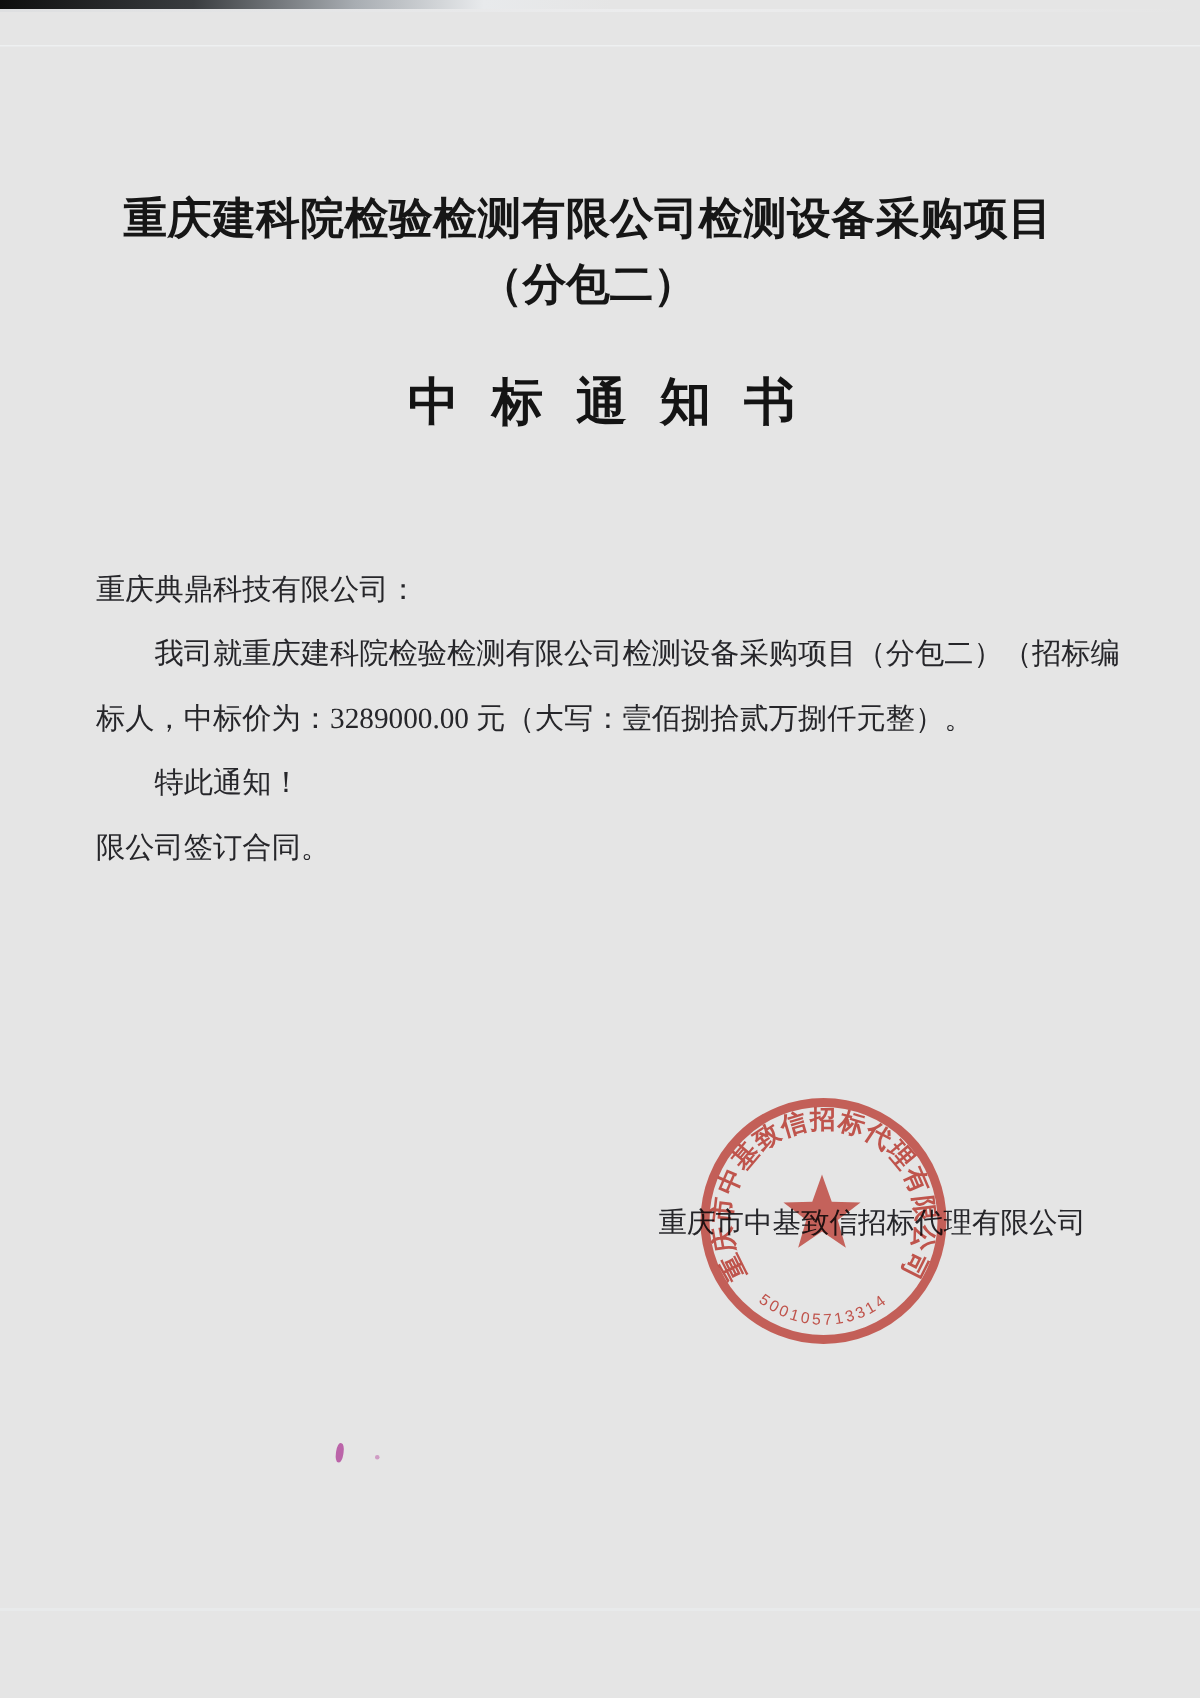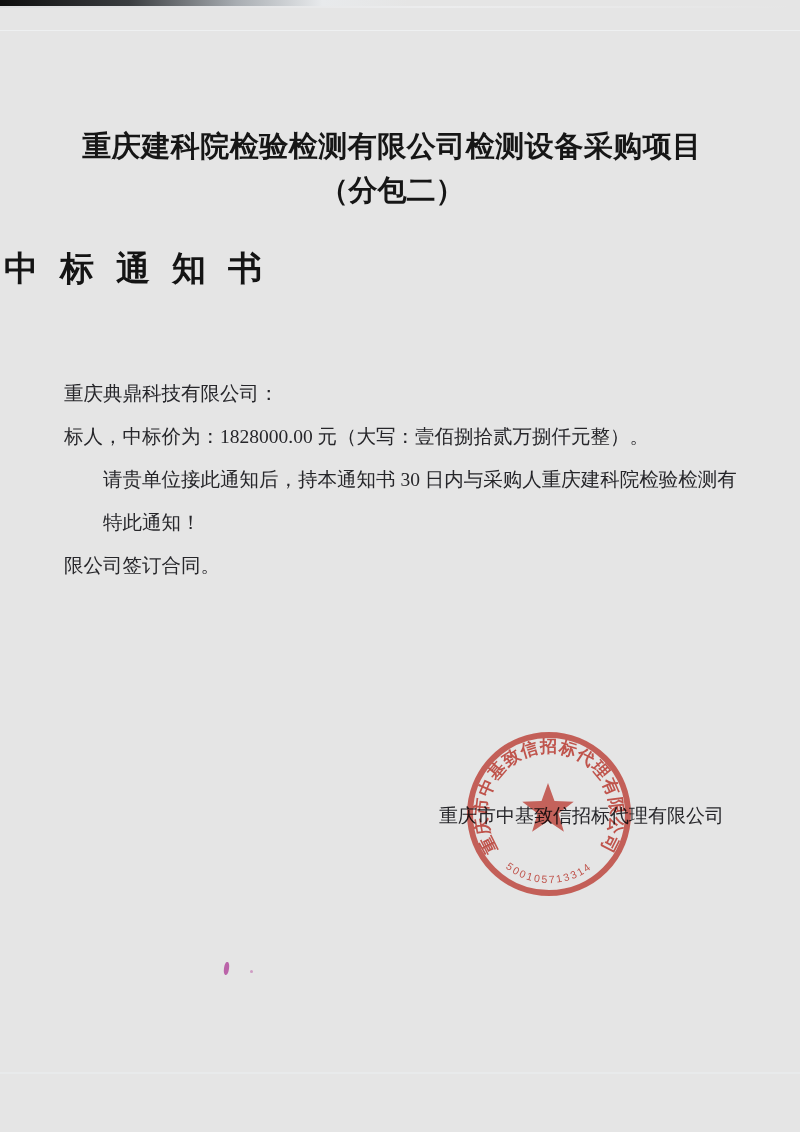--- a/index.html
+++ b/index.html
@@ -42,23 +42,23 @@
     text-align:center;font-size:29px;line-height:44px;
     font-weight:bold;color:#161616;letter-spacing:0.5px;
   }
   .doc-subtitle{
     position:absolute;top:168px;left:-8px;right:8px;
     text-align:center;font-size:29px;line-height:44px;
     font-weight:bold;color:#161616;
   }
   .notice-heading{
     position:absolute;top:246px;left:0;right:0;
-    text-align:left;font-size:34px;line-height:46px;
+    text-align:center;font-size:34px;line-height:46px;
     font-weight:bold;color:#141414;
-    letter-spacing:22px;padding-left:4px;
+    letter-spacing:22px;padding-left:24px;
   }
   .body-block{
     position:absolute;top:372px;left:64px;width:678px;
     font-size:19.5px;line-height:43px;color:#26262a;font-family:Liberation Serif, serif;
   }
   .line{white-space:nowrap;}
   .indent{text-indent:2em;}
   .signature-company{
     position:absolute;top:803px;right:76px;
     font-size:19px;line-height:26px;color:#26262a;white-space:nowrap;
@@ -81,22 +81,22 @@
   <div class="scan-top2"></div>
   <div class="scan-line-mid"></div>
   <div class="scan-line-bottom"></div>
 
   <div class="doc-title">重庆建科院检验检测有限公司检测设备采购项目</div>
   <div class="doc-subtitle">（分包二）</div>
   <div class="notice-heading">中标通知书</div>
 
   <div class="body-block">
     <div class="line">重庆典鼎科技有限公司：</div>
-    <div class="line">标人，中标价为：1828000.00 元（大写：壹佰捌拾贰万捌仟元整）。</div>
-    <div class="line indent">请贵单位接此通知后，持本通知书 30 日内与采购人重庆建科院检验检测有</div>
+    <div class="line indent">我司就重庆建科院检验检测有限公司检测设备采购项目（分包二）（招标编</div>
+    <div class="line">标人，中标价为：3289000.00 元（大写：壹佰捌拾贰万捌仟元整）。</div>
     <div class="line indent">特此通知！</div>
     <div class="line">限公司签订合同。</div>
   </div>
 
   <div class="signature-company">重庆市中基致信招标代理有限公司</div>
 
   <svg class="seal" width="180" height="180" viewBox="0 0 180 180">
     <circle cx="90" cy="90" r="79" fill="none" stroke="#d0463c" stroke-width="6" opacity="0.92"></circle>
     <polygon opacity="0.9" fill="#d0463c" points="89,59 95.5,77.1 114.7,77.7 99.5,89.4 104.9,107.8 89,97 73.1,107.8 78.5,89.4 63.3,77.7 82.5,77.1"></polygon>
     <defs>

